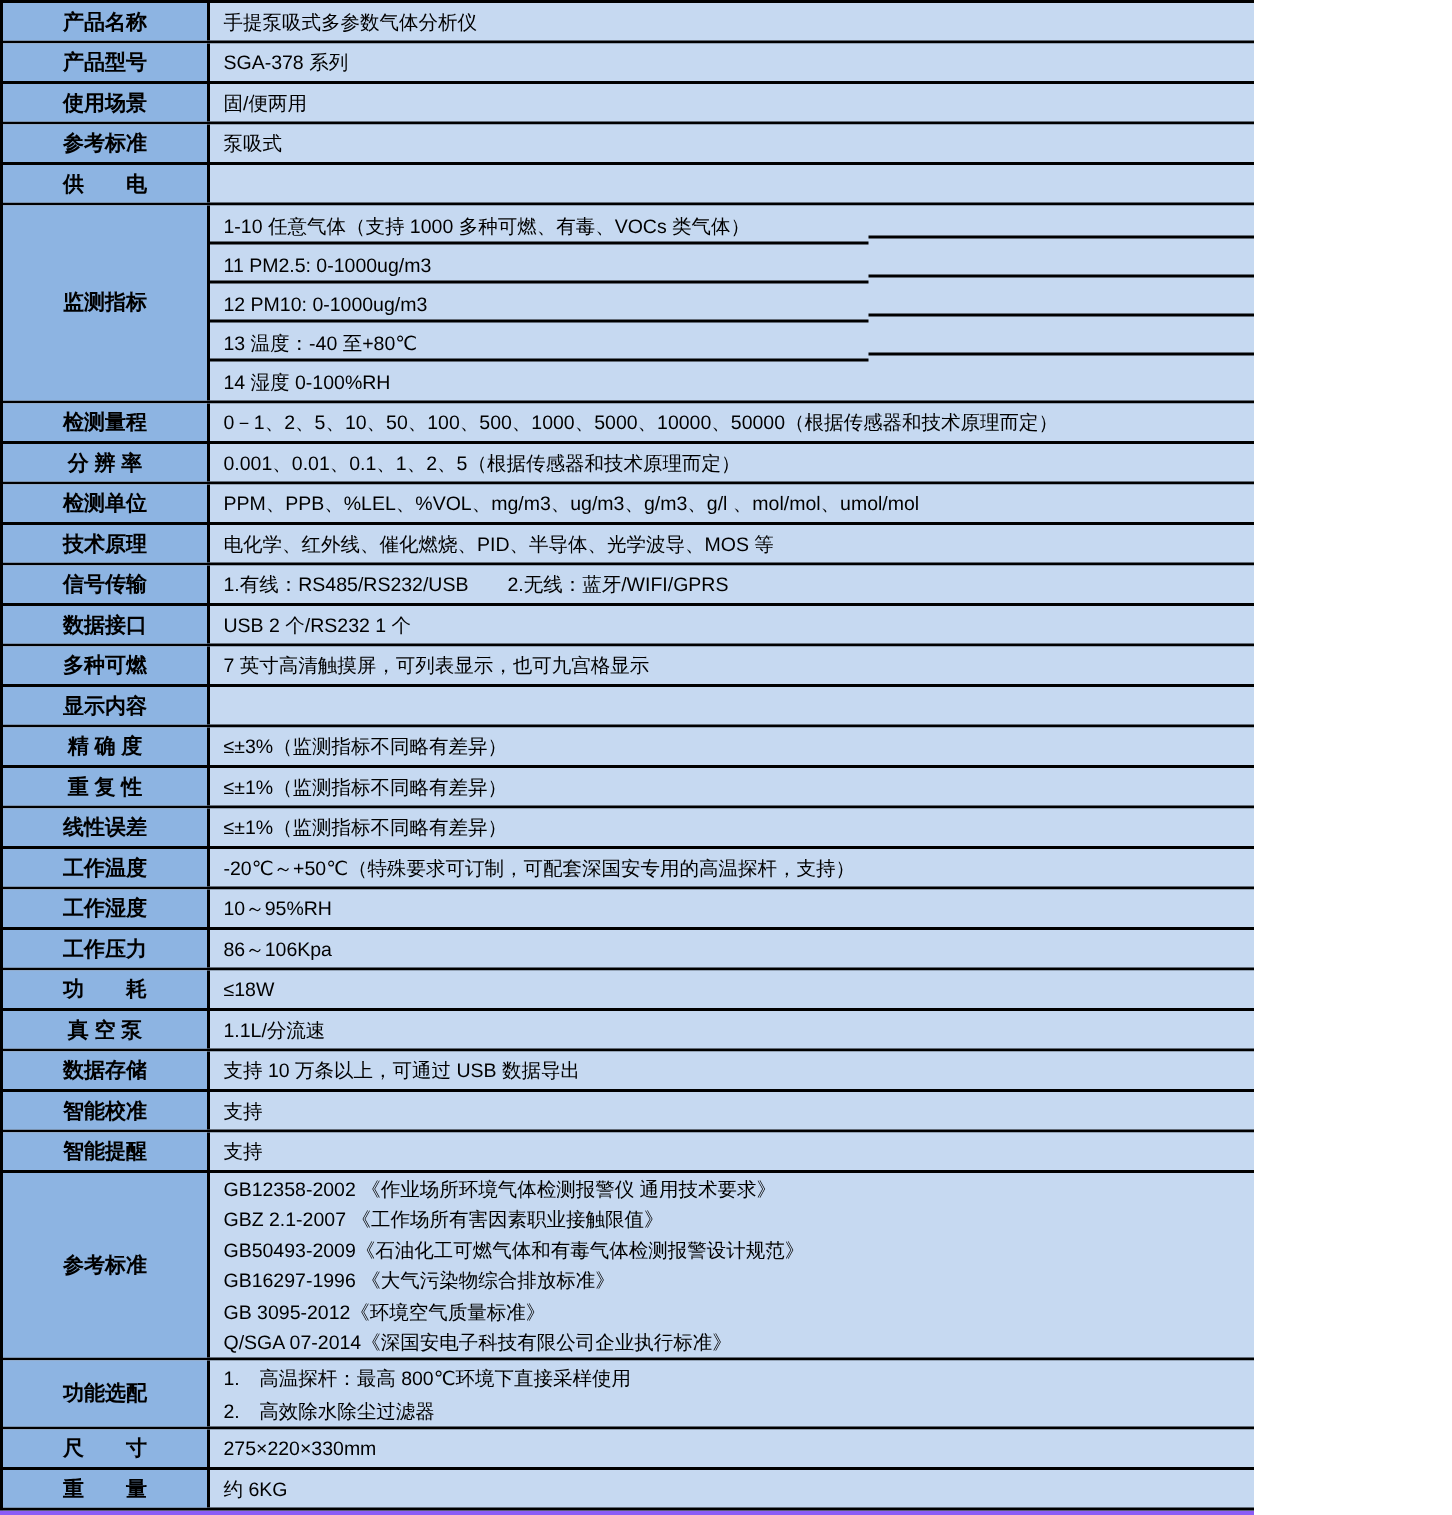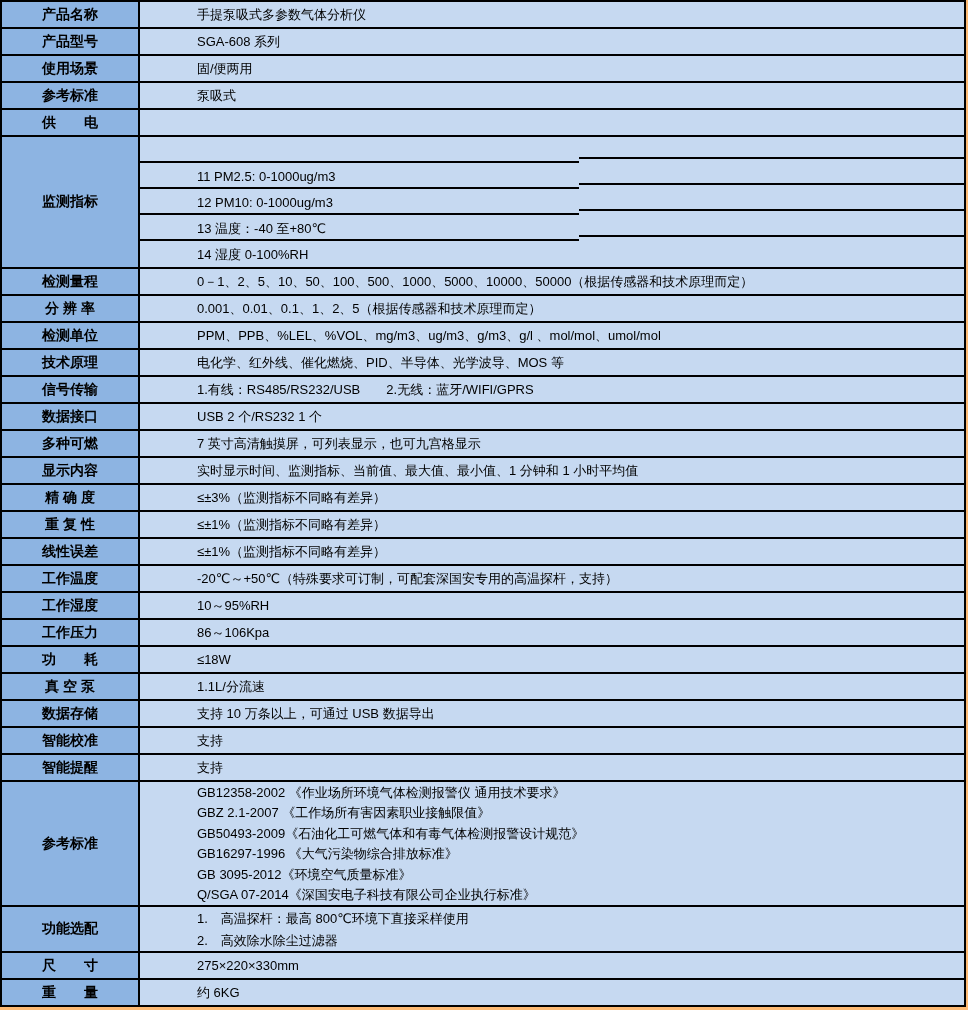--- a/index.html
+++ b/index.html
@@ -3,23 +3,23 @@
 <meta charset="utf-8">
 <style>
   html, body {
     margin: 0;
     padding: 0;
     background: #ffffff;
     font-family: "Liberation Sans", "DejaVu Sans", sans-serif;
     color: #000;
   }
   .page {
-    width: 968px;
+    width: 836px;
     height: 1010px;
-    background: #fdba74;
+    background: #8b5cf6;
     overflow: hidden;
   }
   .spec-table {
     width: 966px;
     box-sizing: border-box;
     border-left: 2px solid #000;
     border-top: 2px solid #000;
     border-right: 2px solid #000;
     background: #C6D9F1;
   }
@@ -51,21 +51,20 @@
     flex-direction: column;
     justify-content: center;
     min-width: 0;
   }
   .value-text {
     display: block;
     padding-left: 9px;
     font-size: 13px;
     white-space: pre;
     line-height: 1;
-    margin-left: 48px;
   }
   .subrow {
     position: relative;
     display: flex;
     align-items: center;
     box-sizing: border-box;
   }
   .monitor   .subrow { height: 26px; }
   .standards .subrow { height: 20.5px; }
   .options   .subrow { height: 22px; align-items: center; }
@@ -84,21 +83,21 @@
   <div class="spec-table">
       <div class="row single">
         <div class="label-cell">产品名称</div>
         <div class="value-cell">
           <span class="value-text">手提泵吸式多参数气体分析仪</span>
         </div>
       </div>
       <div class="row single">
         <div class="label-cell">产品型号</div>
         <div class="value-cell">
-          <span class="value-text">SGA-608 系列</span>
+          <span class="value-text">SGA-378 系列</span>
         </div>
       </div>
       <div class="row single">
         <div class="label-cell">使用场景</div>
         <div class="value-cell">
           <span class="value-text">固/便两用</span>
         </div>
       </div>
       <div class="row single">
         <div class="label-cell">参考标准</div>
@@ -106,20 +105,21 @@
           <span class="value-text">泵吸式</span>
         </div>
       </div>
       <div class="row single">
         <div class="label-cell">供　　电</div>
       </div>
       <div class="row multi monitor">
         <div class="label-cell">监测指标</div>
         <div class="value-cell">
           <div class="subrow">
+            <span class="value-text">1-10 任意气体（支持 1000 多种可燃、有毒、VOCs 类气体）</span>
             <div class="sep sep-left"></div>
             <div class="sep sep-right"></div>
           </div>
           <div class="subrow">
             <span class="value-text">11 PM2.5: 0-1000ug/m3</span>
             <div class="sep sep-left"></div>
             <div class="sep sep-right"></div>
           </div>
           <div class="subrow">
             <span class="value-text">12 PM10: 0-1000ug/m3</span>
@@ -173,23 +173,20 @@
         </div>
       </div>
       <div class="row single">
         <div class="label-cell">多种可燃</div>
         <div class="value-cell">
           <span class="value-text">7 英寸高清触摸屏，可列表显示，也可九宫格显示</span>
         </div>
       </div>
       <div class="row single">
         <div class="label-cell">显示内容</div>
-        <div class="value-cell">
-          <span class="value-text">实时显示时间、监测指标、当前值、最大值、最小值、1 分钟和 1 小时平均值</span>
-        </div>
       </div>
       <div class="row single">
         <div class="label-cell">精 确 度</div>
         <div class="value-cell">
           <span class="value-text">≤±3%（监测指标不同略有差异）</span>
         </div>
       </div>
       <div class="row single">
         <div class="label-cell">重 复 性</div>
         <div class="value-cell">

